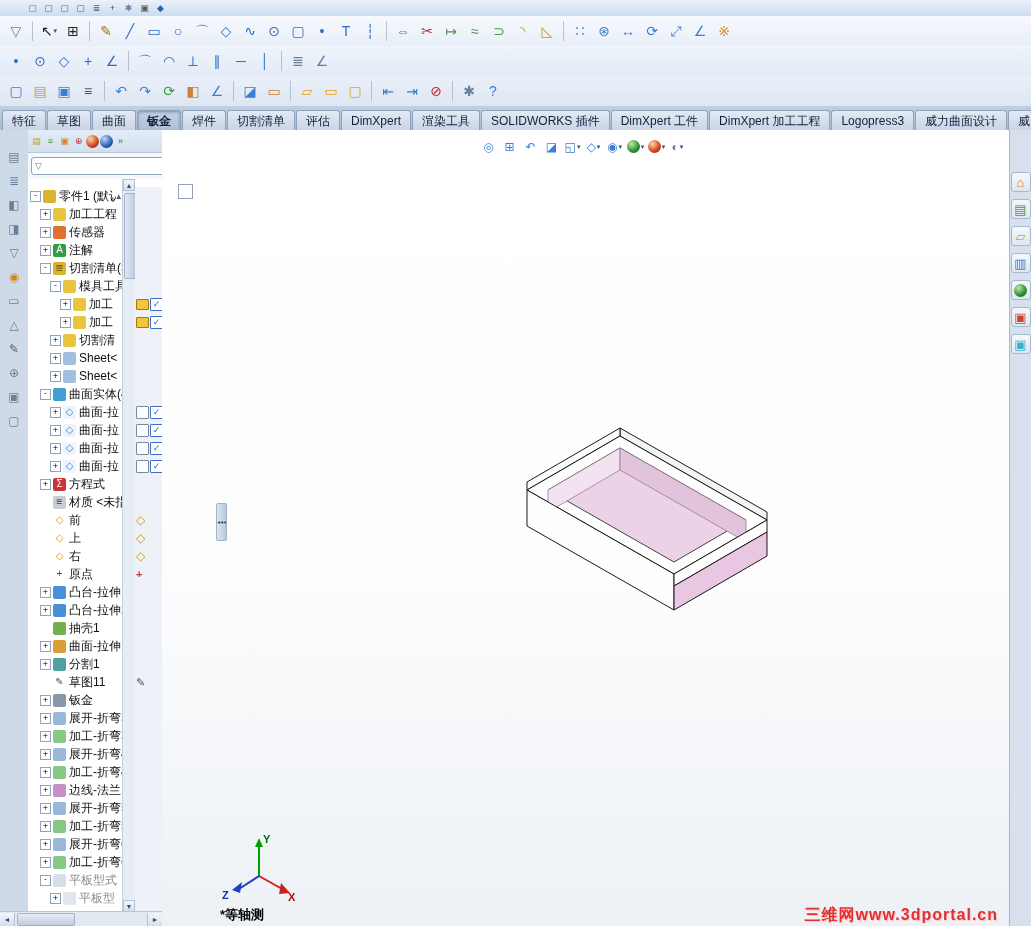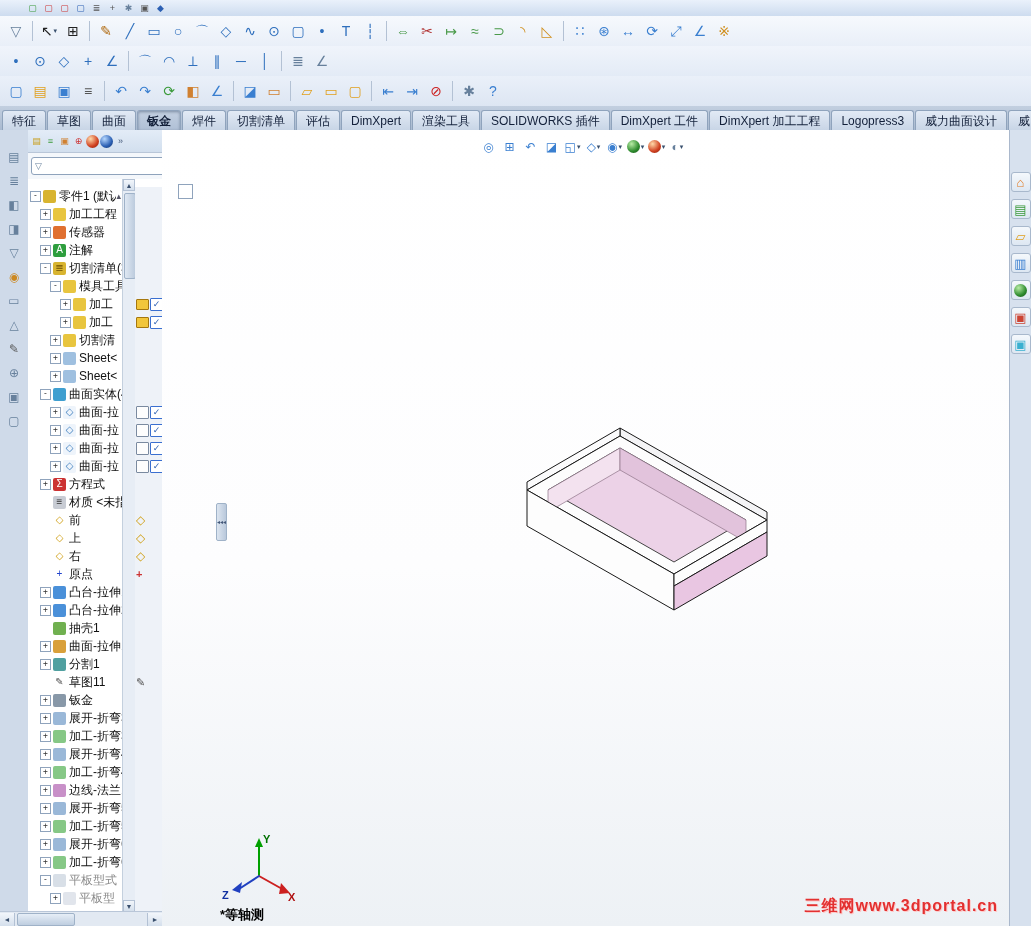--- a/index.html
+++ b/index.html
@@ -59,21 +59,21 @@
   .tplane{color:#d0a017;font-size:12px;line-height:12px;}
   .torigin{color:#cc3333;font-weight:bold;font-size:11px;line-height:11px;}
   .tpencil{color:#555;font-size:11px;line-height:11px;}
 
   #viewport{position:absolute;left:162px;top:130px;right:21px;bottom:0;
     background:linear-gradient(180deg,#ffffff 0%,#fdfdfe 55%,#edf1f5 100%);overflow:hidden;}
   #headsup{position:absolute;left:316px;top:6px;display:flex;align-items:center;}
   #display-pane-sq{position:absolute;left:16px;top:54px;width:13px;height:13px;background:#fff;border:1px solid #8fa3bc;}
   #splitter{position:absolute;left:54px;top:373px;width:9px;height:36px;background:linear-gradient(90deg,#dce5f0,#b9c8db);border:1px solid #9fb2c8;border-radius:2px;display:flex;flex-direction:column;align-items:center;justify-content:center;font-size:6px;color:#44597a;line-height:7px;}
   #view-label{position:absolute;left:58px;top:776px;font-size:13px;font-weight:bold;color:#000;}
-  #watermark{position:absolute;right:12px;bottom:9px;font-size:16px;font-weight:bold;color:#e33030;
+  #watermark{position:absolute;right:12px;bottom:0;font-size:16px;font-weight:bold;color:#e33030;
     text-shadow:1px 1px 0 #ffc9c9;letter-spacing:1px;}
   #modelsvg{position:absolute;left:0;top:0;width:100%;height:100%;}
 
   #taskpane{position:absolute;right:0;top:130px;width:21px;bottom:0;background:#d7e1ee;border-left:1px solid #aab8cc;display:flex;flex-direction:column;align-items:center;padding-top:42px;gap:7px;}
   #taskpane .ticon{width:18px;height:18px;font-size:13px;background:linear-gradient(#f4f8fc,#dde7f2);border:1px solid #a8b8cc;}
 
   #fm-hscroll{position:absolute;left:0;bottom:0;width:162px;height:14px;background:#e2e9f2;border-top:1px solid #b9c6d8;display:flex;align-items:center;}
   #fm-hscroll .hbtn{width:14px;height:13px;font-size:7px;color:#3a506e;display:flex;align-items:center;justify-content:center;background:linear-gradient(#f2f6fb,#d4dfec);border-right:1px solid #b3c1d4;}
   #fm-hthumb{width:56px;height:11px;margin-left:2px;background:linear-gradient(#e6eef7,#bfcee0);border:1px solid #9fb2c8;border-radius:2px;}
   #fm-hscroll .hend{margin-left:auto;border-left:1px solid #b3c1d4;border-right:none;}

